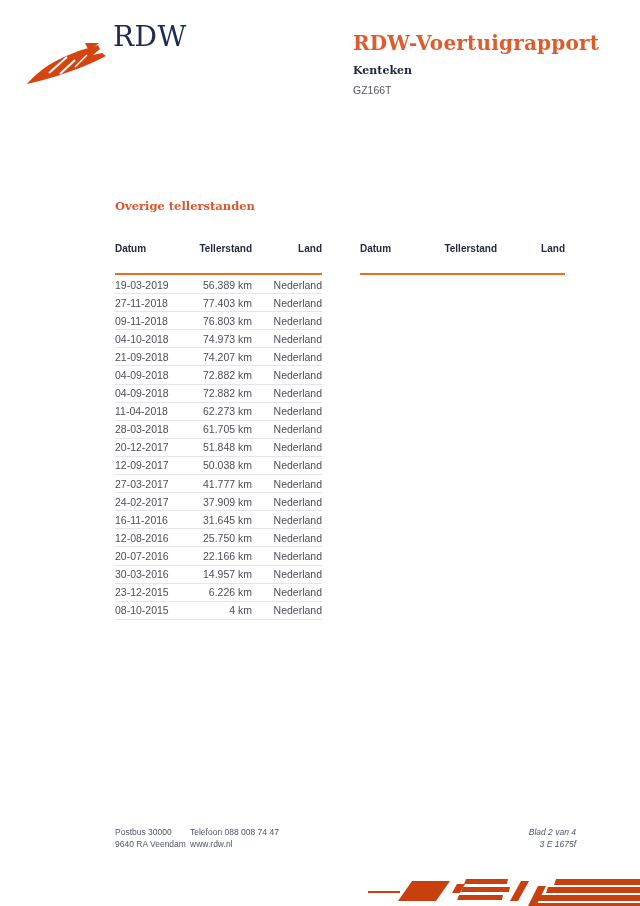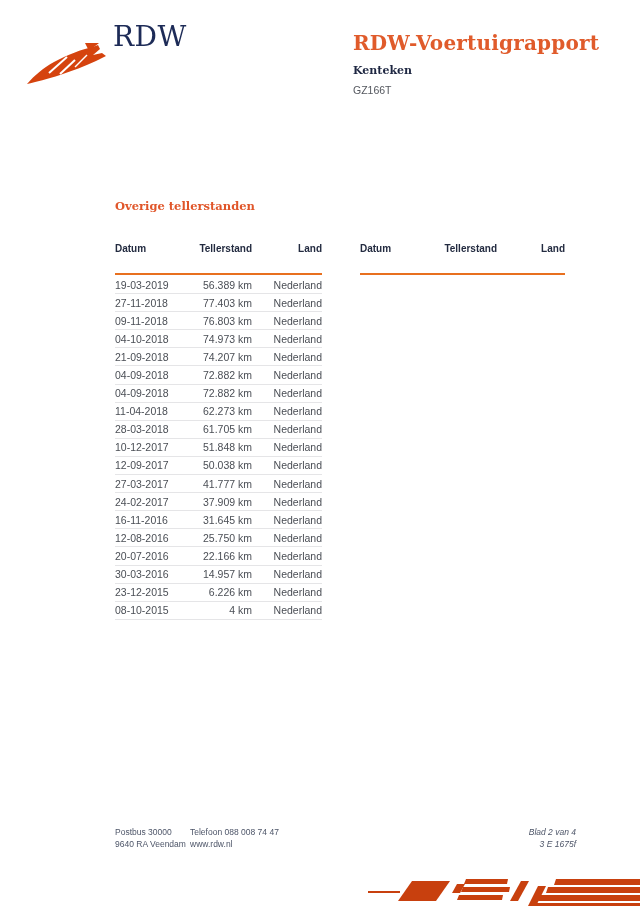--- a/index.html
+++ b/index.html
@@ -147,21 +147,21 @@
           <span class="col-land">Nederland</span>
         </div>
 
         <div class="row">
           <span class="col-datum">28-03-2018</span>
           <span class="col-teller">61.705 km</span>
           <span class="col-land">Nederland</span>
         </div>
 
         <div class="row">
-          <span class="col-datum">10-12-2017</span>
+          <span class="col-datum">20-12-2017</span>
           <span class="col-teller">51.848 km</span>
           <span class="col-land">Nederland</span>
         </div>
 
         <div class="row">
           <span class="col-datum">12-09-2017</span>
           <span class="col-teller">50.038 km</span>
           <span class="col-land">Nederland</span>
         </div>
 

